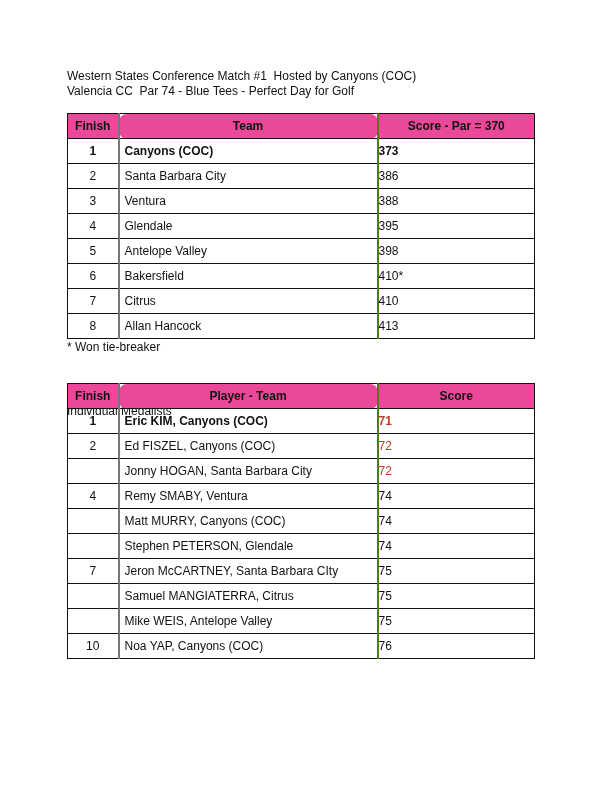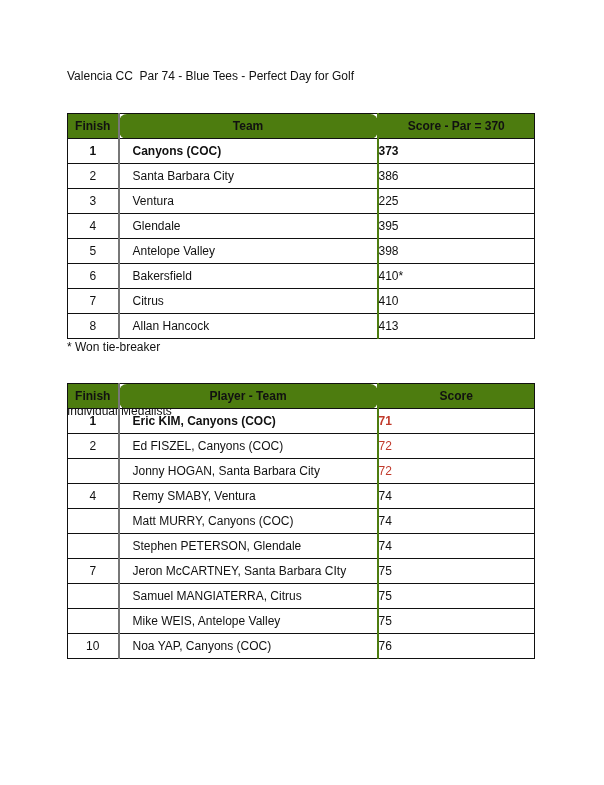--- a/index.html
+++ b/index.html
@@ -39,29 +39,29 @@
     col.c2 { width: 259px; }
     col.c3 { width: 157px; }
 
     th, td {
       border: 1px solid #111;
       height: 24px;
       padding: 0;
       vertical-align: middle;
     }
     th {
-      background: #4d7c0f;
+      background: #ec4899;
       font-weight: bold;
       text-align: center;
       height: 24px;
     }
     th:nth-child(2), td:nth-child(2) { border-left: 2px solid #777; border-radius: 8px; }
     th:nth-child(3), td:nth-child(3) { border-left: 2px solid #4d7c0f; }
     td.finish { text-align: center; }
-    td.name { text-align: left; padding-left: 13px; }
+    td.name { text-align: left; padding-left: 5px; }
     td.score { text-align: left; }
     tr.bold td { font-weight: bold; }
 
     .footnote {
       position: absolute;
       left: 67px;
       top: 340px;
       font-size: 12px;
     }
     .section-title {
@@ -69,20 +69,21 @@
       left: 67px;
       top: 368px;
       font-size: 12px;
       margin-top: 36px;
     }
   </style>
 </head>
 <body>
 
 <div class="heading">
+  <div>Western States Conference Match #1  Hosted by Canyons (COC)</div>
   <div>Valencia CC  Par 74 - Blue Tees - Perfect Day for Golf</div>
 </div>
 
 <table id="team-table">
   <colgroup>
       <col class="c1">
       <col class="c2">
       <col class="c3">
     </colgroup>
   <thead>
@@ -99,21 +100,21 @@
         <td class="score">373</td>
       </tr>
       <tr>
         <td class="finish">2</td>
         <td class="name">Santa Barbara City</td>
         <td class="score">386</td>
       </tr>
       <tr>
         <td class="finish">3</td>
         <td class="name">Ventura</td>
-        <td class="score">225</td>
+        <td class="score">388</td>
       </tr>
       <tr>
         <td class="finish">4</td>
         <td class="name">Glendale</td>
         <td class="score">395</td>
       </tr>
       <tr>
         <td class="finish">5</td>
         <td class="name">Antelope Valley</td>
         <td class="score">398</td>

